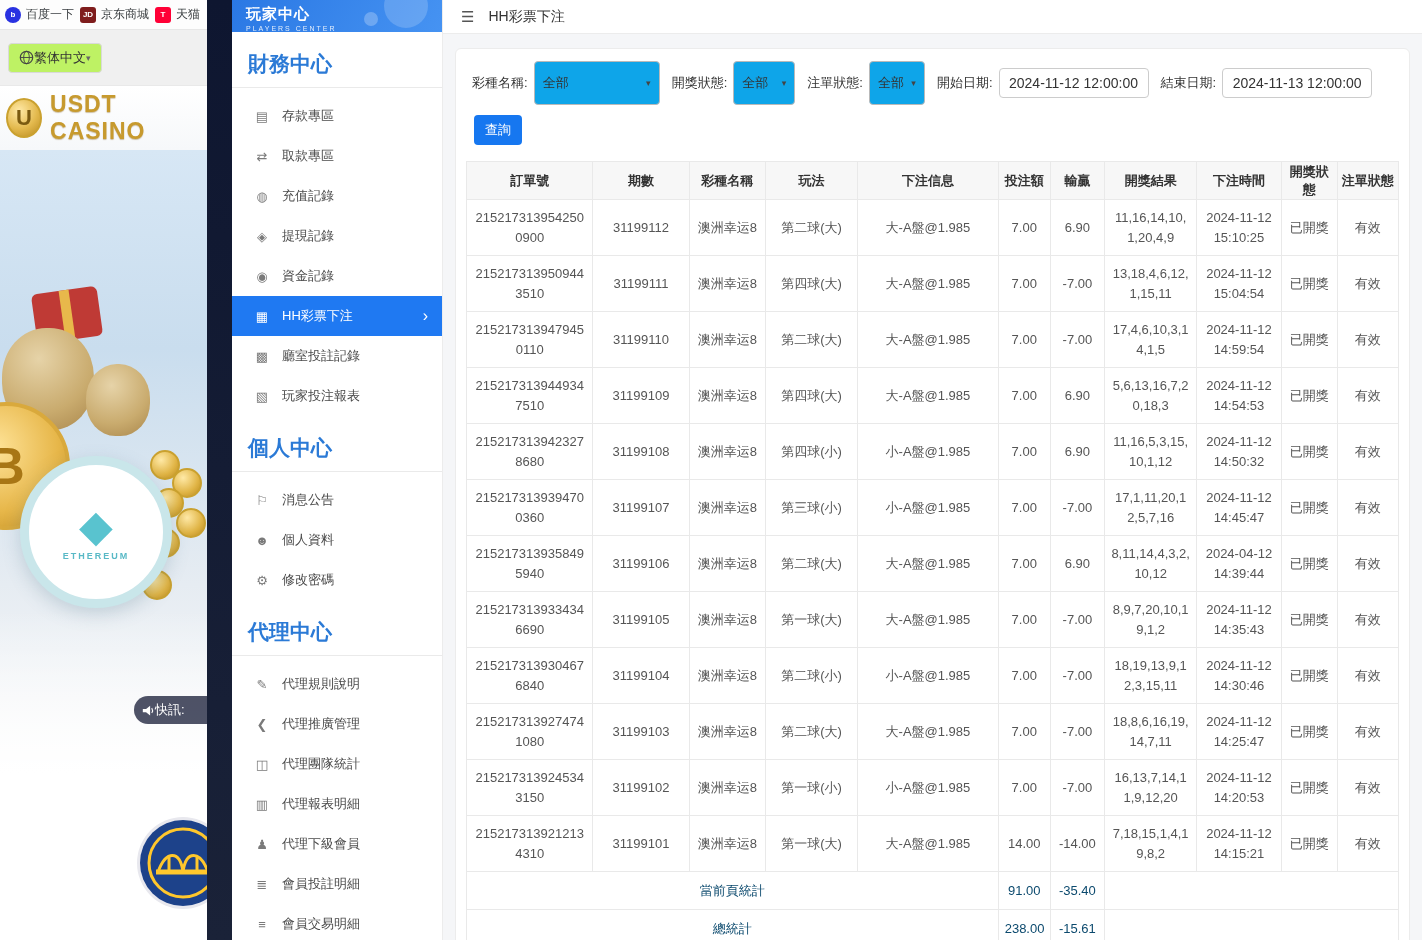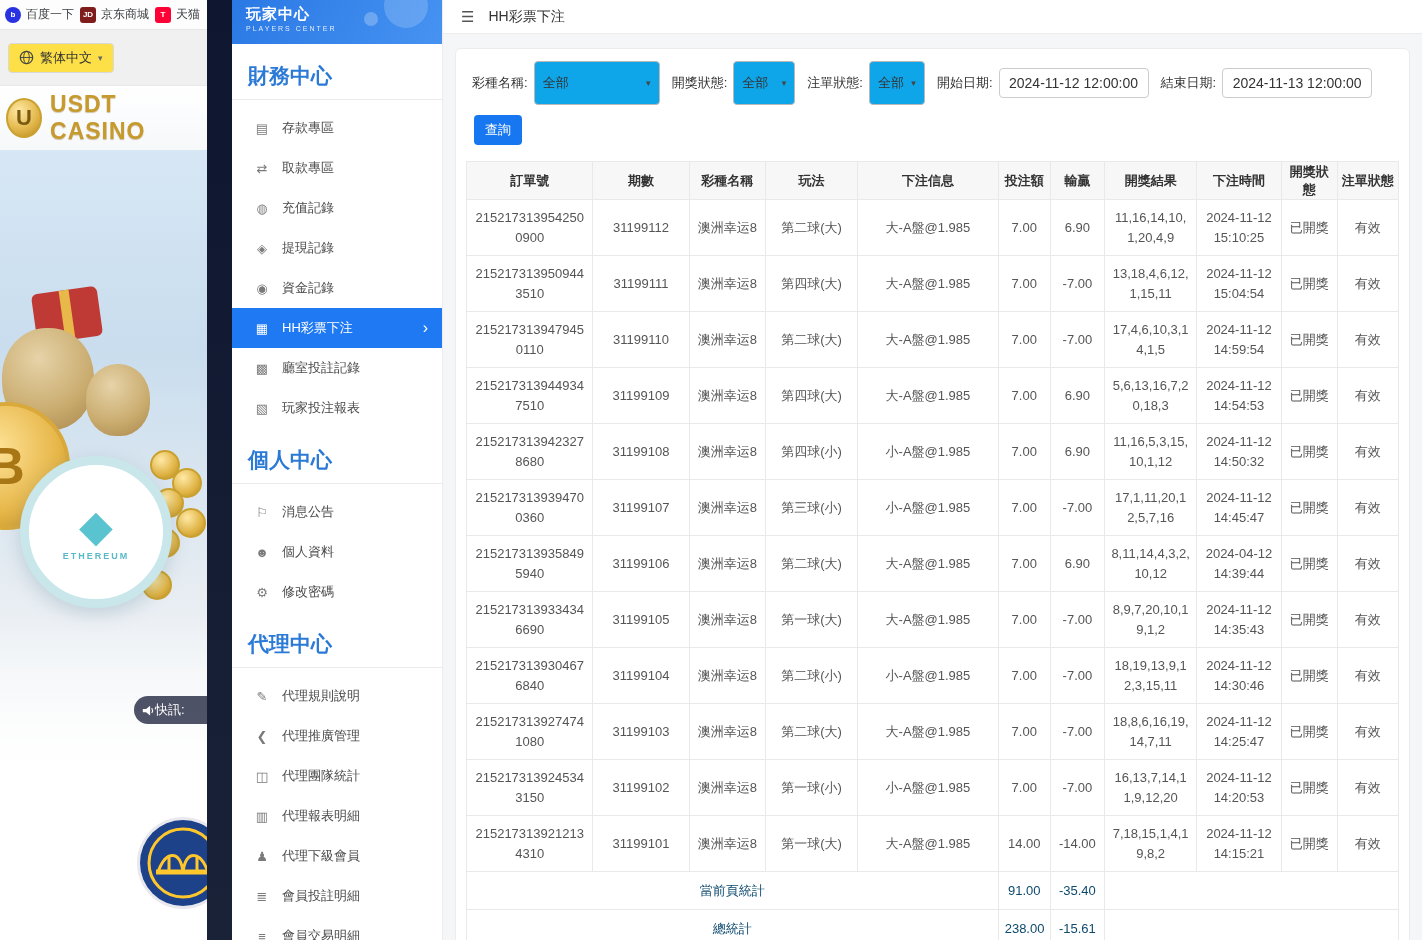--- a/index.html
+++ b/index.html
@@ -10,21 +10,21 @@
   .left-pane { position: absolute; left: 0; top: 0; width: 207px; height: 940px; overflow: hidden; background: #fff; }
   .bookmarks { height: 30px; background: #fdfdfd; border-bottom: 1px solid #e7e7e7; display: flex; align-items: center; padding: 0 5px; gap: 6px; }
   .bookmark { display: flex; align-items: center; gap: 5px; font-size: 12px; color: #3c4043; white-space: nowrap; cursor: pointer; }
   .bm-ico { width: 16px; height: 16px; border-radius: 3px; color: #fff; font-size: 8px; font-weight: bold; line-height: 16px; text-align: center; flex: 0 0 16px; }
   .bm-0 { background: #2932e1; border-radius: 50%; }
   .bm-1 { background: #7f1d1d; }
   .bm-2 { background: #ff0036; }
   .bookmark.clip span:last-child { max-width: 30px; overflow: hidden; display: inline-block; }
 
   .lang-bar { height: 56px; background: #f0f0f0; border-bottom: 1px solid #e9e9e9; display: flex; align-items: center; padding: 0 8px; }
-  .lang-chip { height: 30px; background: #fde047; border: 1px solid #d9d9d9; border-radius: 4px; display: inline-flex; align-items: center; gap: 6px; padding: 0 10px; font-size: 13px; color: #333; cursor: pointer; }
+  .lang-chip { height: 30px; background: #bef264; border: 1px solid #d9d9d9; border-radius: 4px; display: inline-flex; align-items: center; padding: 0 10px; font-size: 13px; color: #333; cursor: pointer; }
   .lang-caret { font-size: 9px; color: #666; }
 
   .logo-bar { height: 64px; background: linear-gradient(#ffffff, #f6f8fa); display: flex; align-items: center; gap: 8px; padding: 0 6px; }
   .logo-coin { width: 40px; height: 40px; border-radius: 50%; background: radial-gradient(circle at 35% 30%, #ffe9a6, #e3b94d 55%, #b98a20); border: 2px solid #caa12f; color: #7a5a10; font-weight: bold; font-size: 22px; display: flex; align-items: center; justify-content: center; }
   .logo-text { font-size: 23px; font-weight: 800; letter-spacing: 1px; color: #c79a2e; text-shadow: 0 1px 1px rgba(120,80,0,0.35); }
 
   .hero { position: relative; height: 790px; overflow: hidden;
           background: linear-gradient(180deg, #d7e7f5 0%, #c9ddee 25%, #e6ecf2 55%, #f7f8f9 75%, #ffffff 100%); }
   .gift { position: absolute; left: 34px; top: 140px; width: 66px; height: 50px; background: #bf3a35; border-radius: 6px; transform: rotate(-8deg); }
   .gift::after { content: ""; position: absolute; left: 28px; top: 0; width: 10px; height: 100%; background: #e8b84b; }
@@ -38,21 +38,21 @@
   .eth-label { color: #59b9c6; font-size: 9px; font-weight: bold; letter-spacing: 2px; }
   .hero-fade { position: absolute; left: 0; right: 0; bottom: 0; height: 330px; background: linear-gradient(180deg, rgba(255,255,255,0), #fff 50%); }
   .news-pill { position: absolute; left: 134px; top: 546px; height: 28px; width: 80px; background: rgba(30,34,60,0.78); border-radius: 14px 0 0 14px; display: flex; align-items: center; padding: 0 8px; color: #fff; font-size: 13px; }
   .warriors { position: absolute; left: 136px; top: 666px; width: 94px; height: 94px; }
 
   
   .overlay-band { position: absolute; left: 207px; top: 0; width: 25px; height: 100%; background: linear-gradient(180deg, #0e1630, #1a2238); }
 
   
   .sidebar { position: absolute; left: 232px; top: 0; width: 211px; height: 100%; background: #fff; border-right: 1px solid #ececec; overflow: hidden; }
-  .sidebar-header { height: 44px; background: linear-gradient(120deg, #2a78e4, #4693f2); color: #fff; padding: 5px 12px 0 14px; position: relative; overflow: hidden; }
+  .sidebar-header { height: 32px; background: linear-gradient(120deg, #2a78e4, #4693f2); color: #fff; padding: 5px 12px 0 14px; position: relative; overflow: hidden; }
   .sidebar-header::before { content: ""; position: absolute; right: 14px; top: -16px; width: 44px; height: 44px; border-radius: 50%; background: rgba(255,255,255,.18); }
   .sidebar-header::after { content: ""; position: absolute; right: 64px; top: 12px; width: 14px; height: 14px; border-radius: 50%; background: rgba(255,255,255,.25); }
   .sidebar-title { font-size: 15px; font-weight: bold; letter-spacing: 1px; }
   .sidebar-sub { font-size: 7px; letter-spacing: 2px; color: rgba(255,255,255,.85); margin-top: 1px; }
   .side-heading { margin-top: 4px; padding: 14px 16px 9px; font-size: 21px; font-weight: bold; color: #2b7ad6; border-bottom: 1px solid #eaeaea; margin-bottom: 8px; }
   .side-item { height: 40px; display: flex; align-items: center; gap: 12px; padding-left: 22px; font-size: 13px; color: #4a4a4a; cursor: pointer; }
   .side-icon { width: 16px; text-align: center; color: #7a7a7a; font-size: 13px; }
   .side-item.active { background: #1f79f2; color: #fff; }
   .side-item.active .side-icon { color: #fff; }
   .side-arrow { margin-left: auto; padding-right: 14px; font-size: 16px; color: #fff; line-height: 1; }

